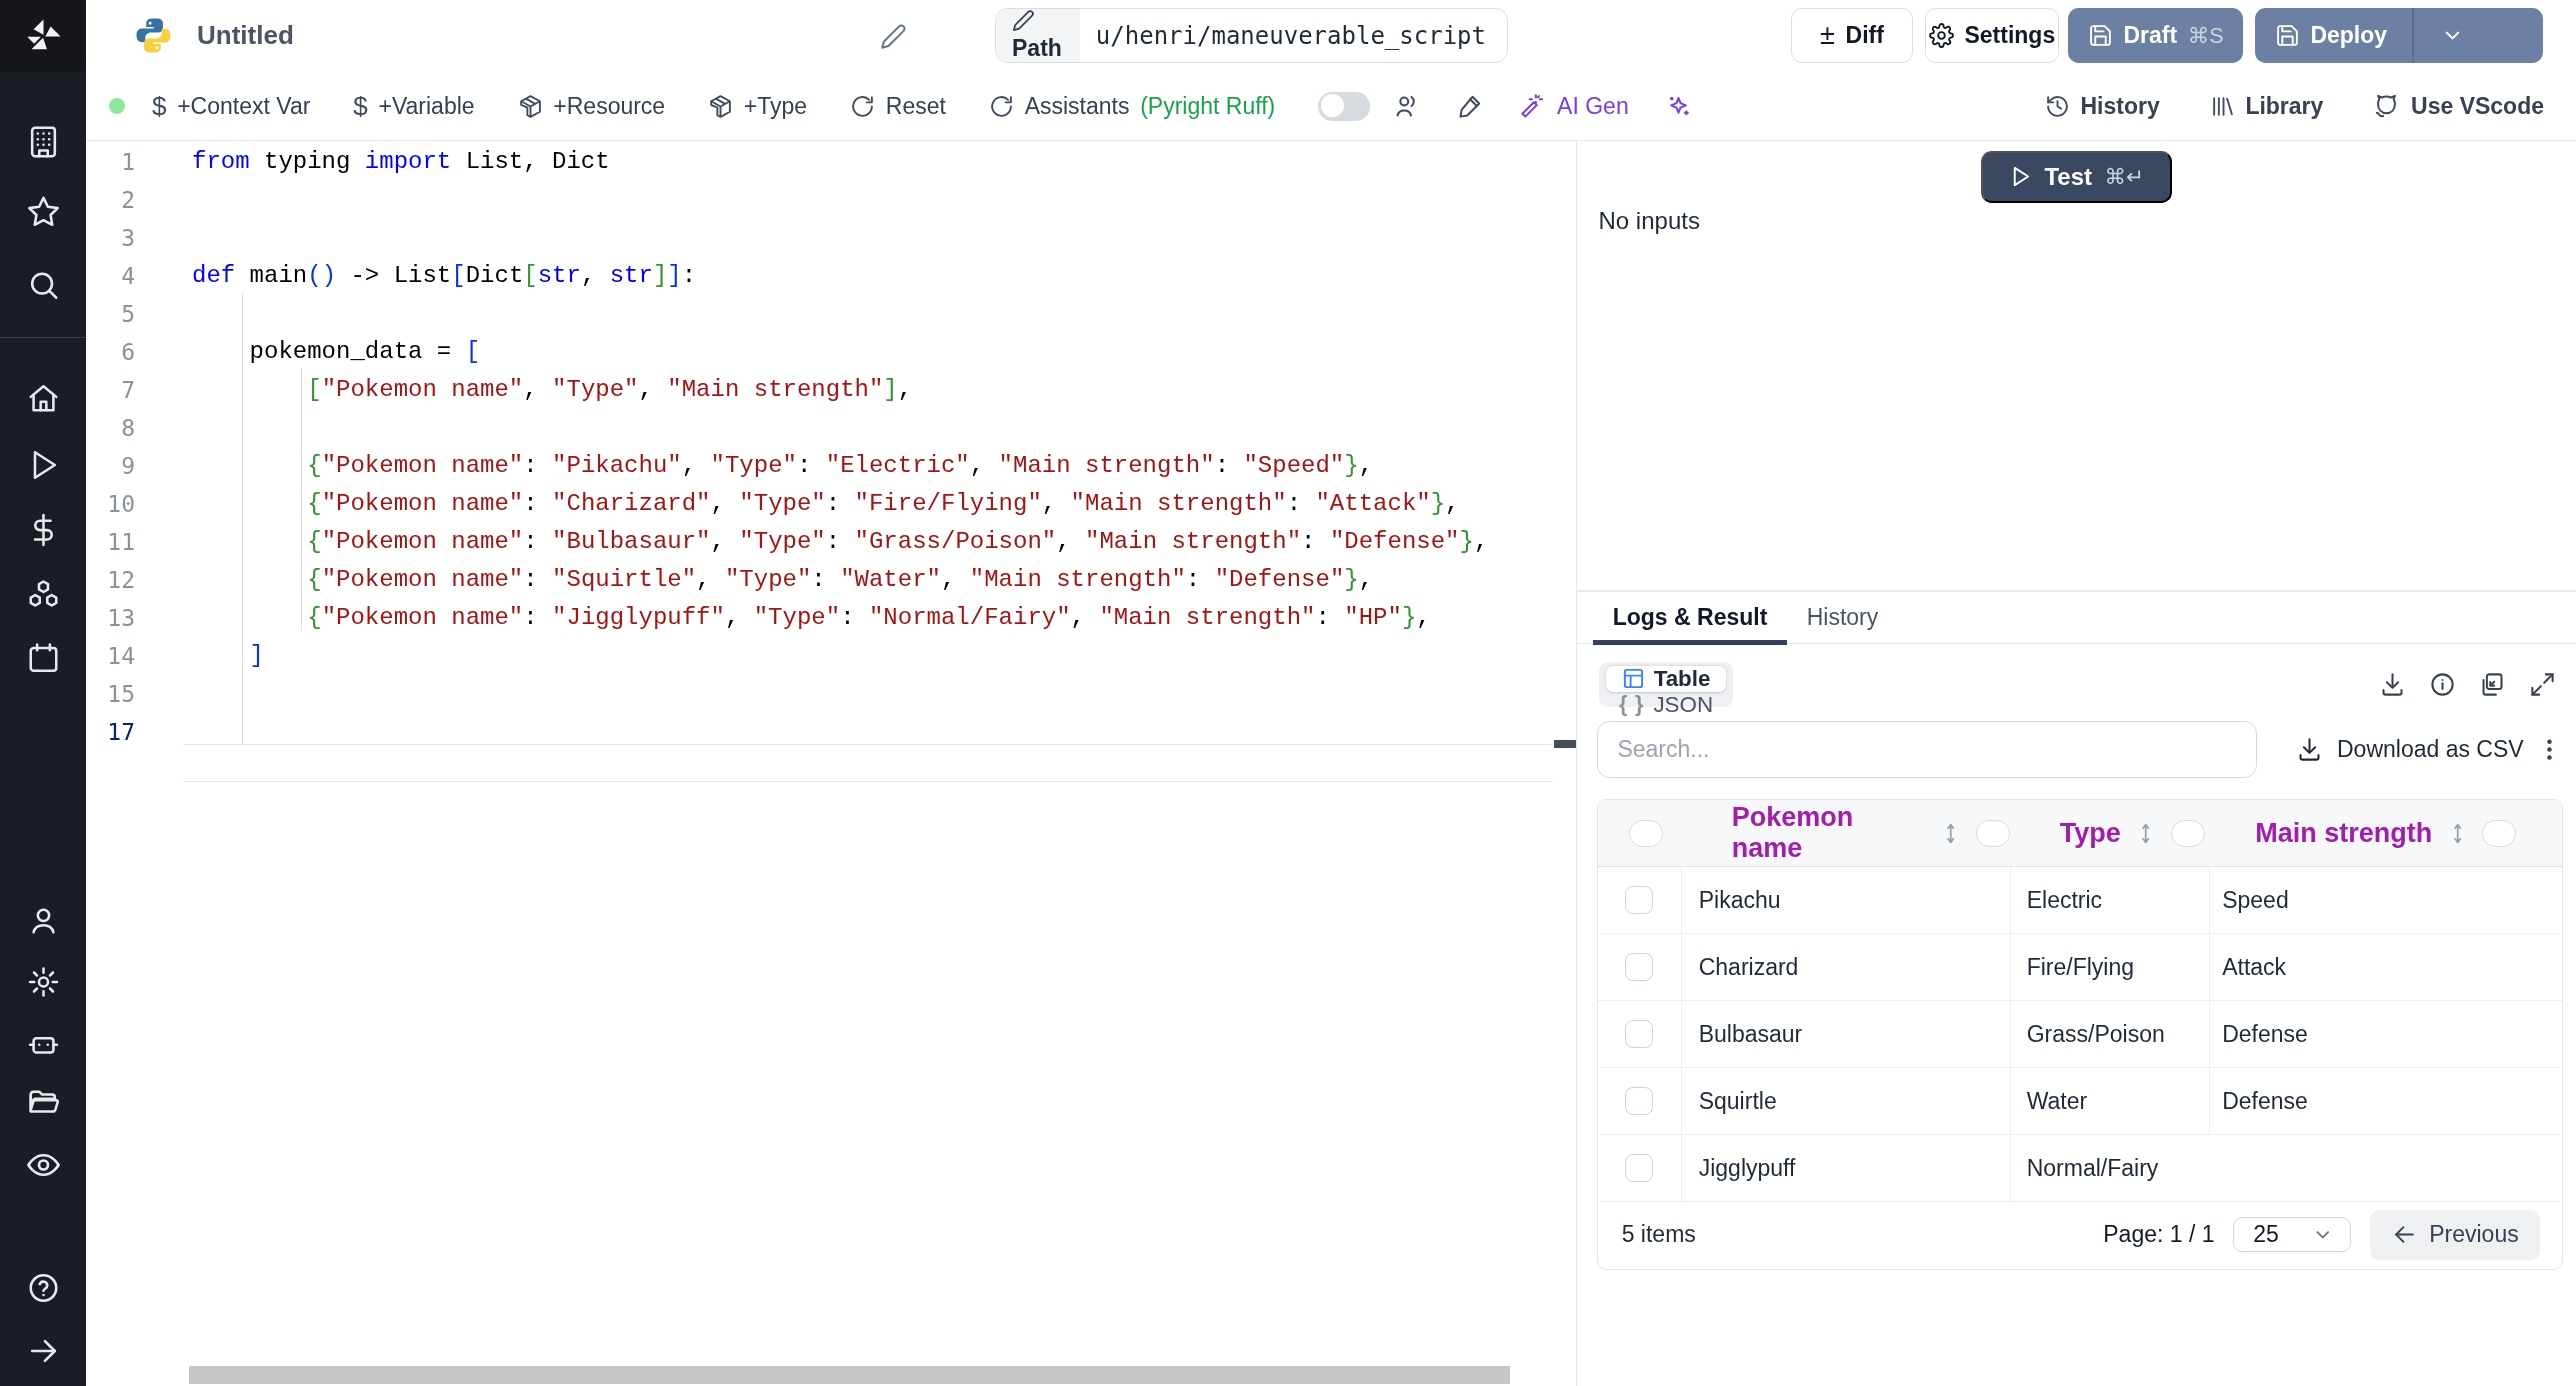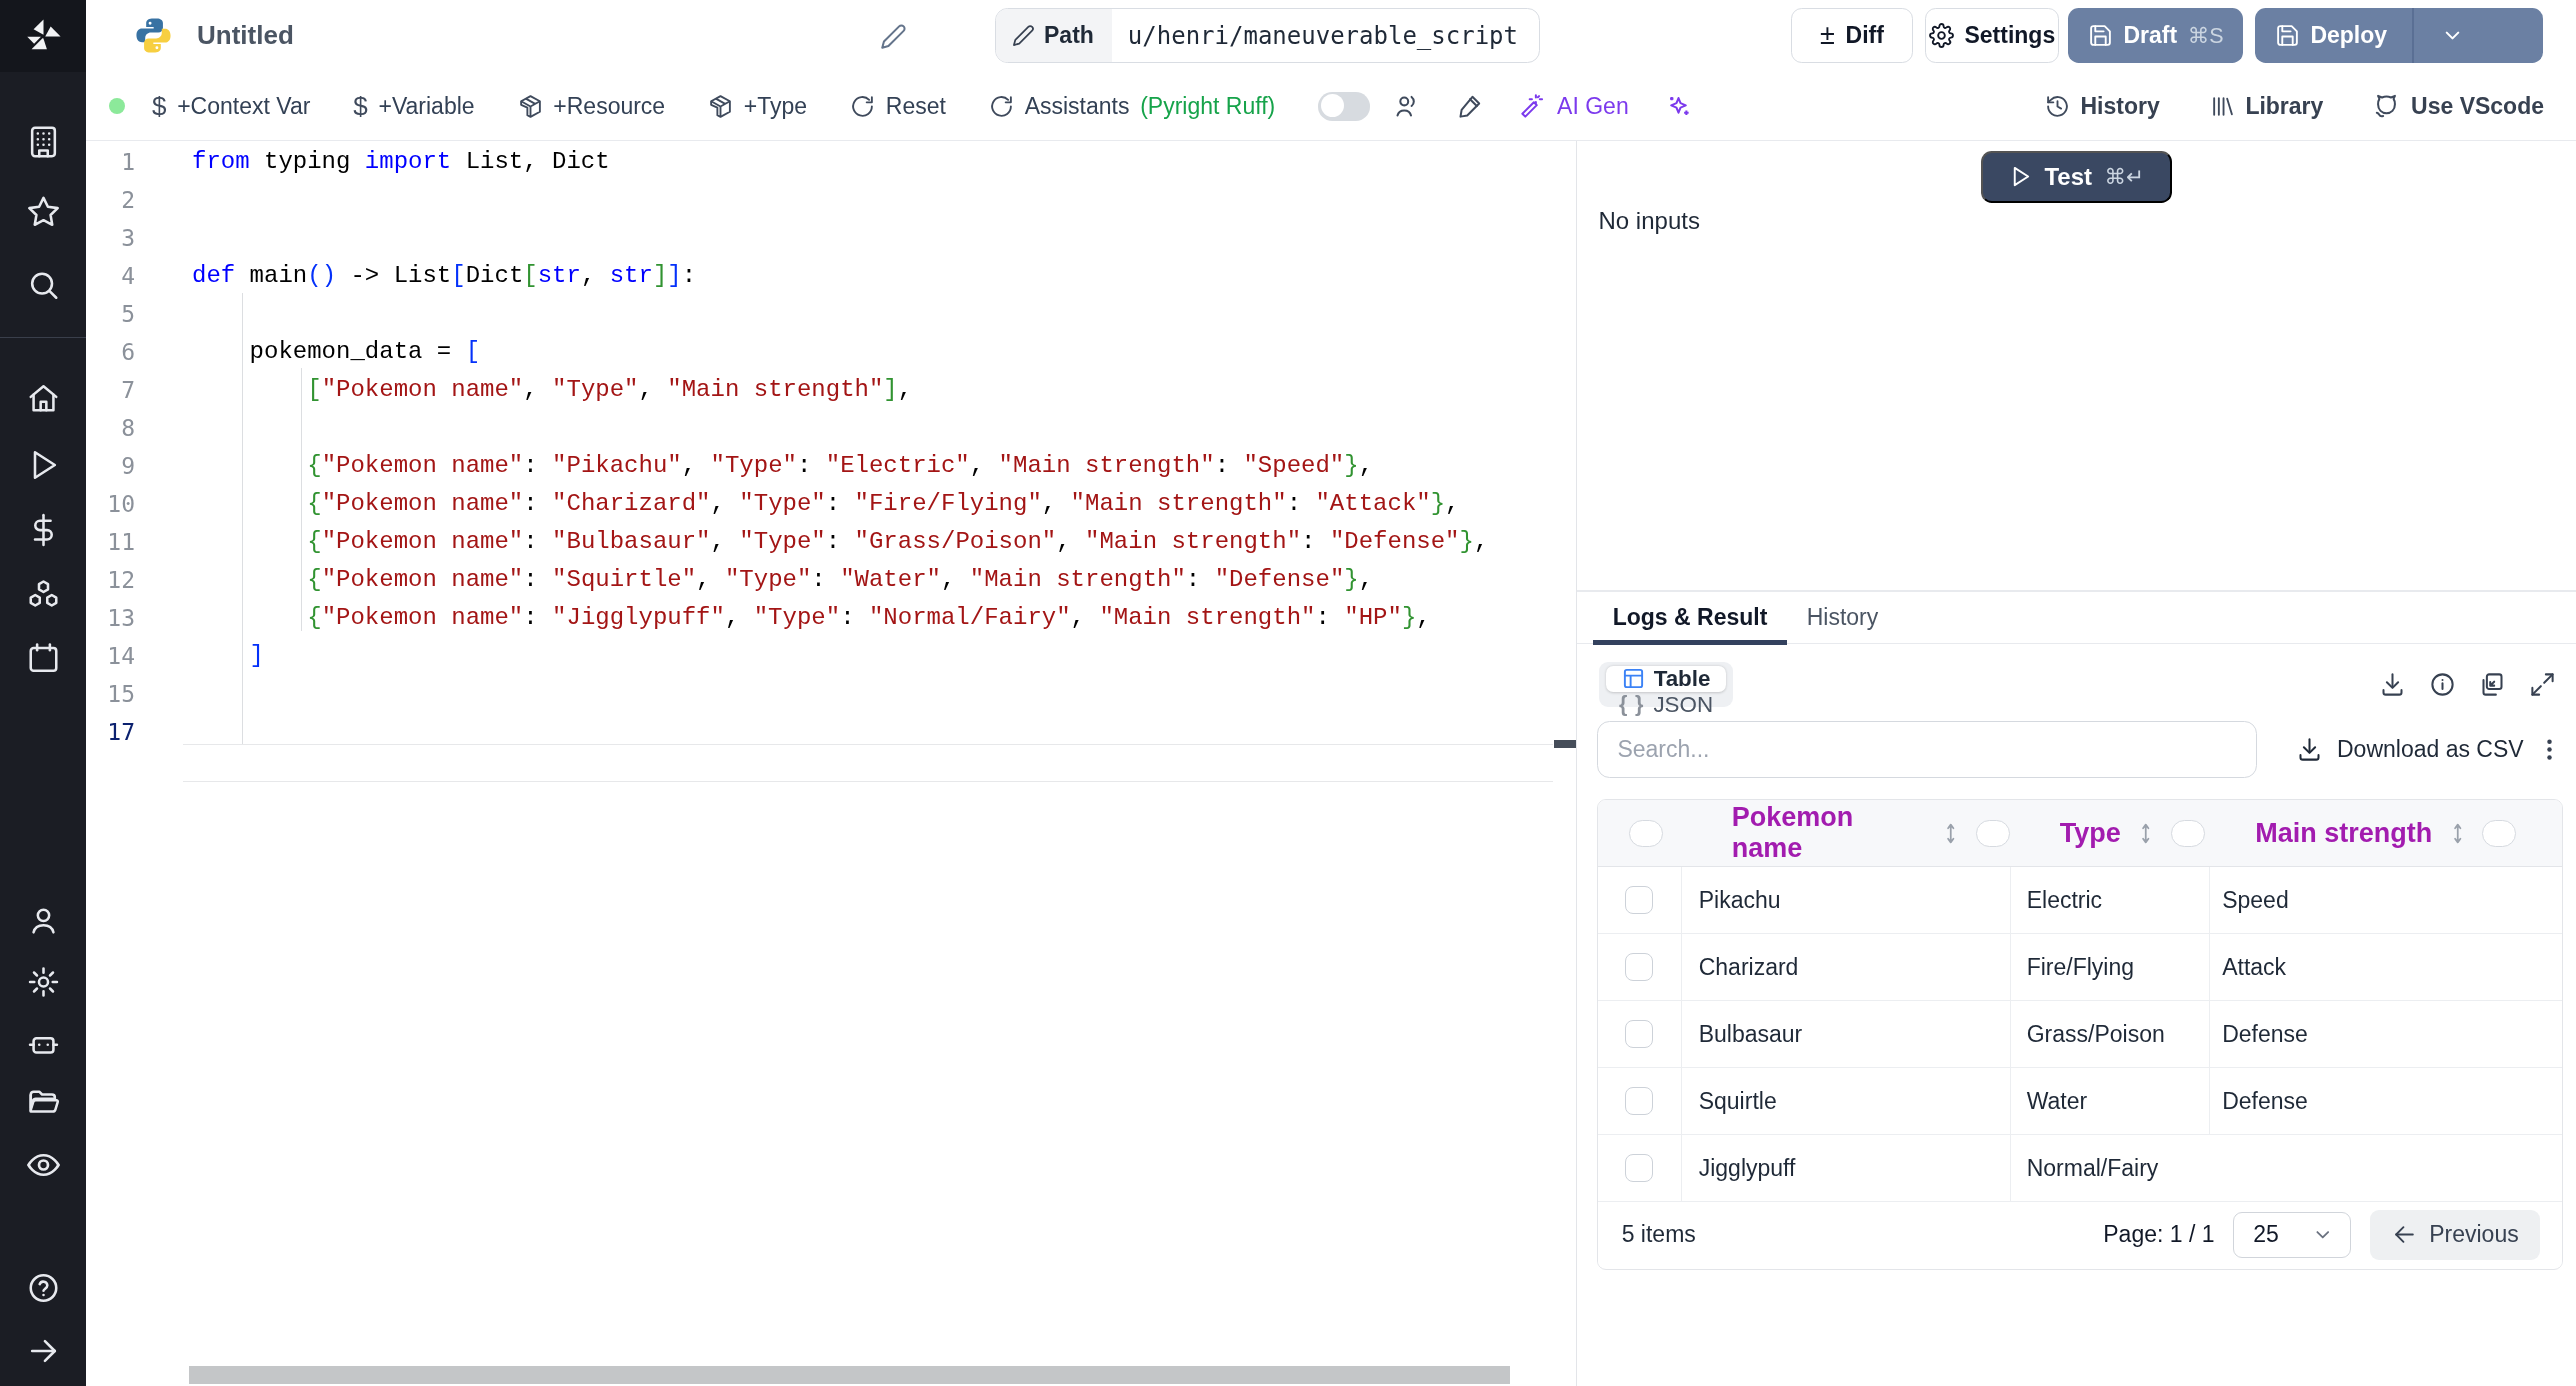--- a/index.html
+++ b/index.html
@@ -15,21 +15,21 @@
              display:flex; align-items:center; justify-content:center; color:#e7e9ee; cursor:pointer; }
   .sb-divider { position:absolute; left:0; width:86px; height:0.9px; background:#3a3f4b; }
 
   
   .topbar { position:absolute; left:86px; top:0; width:2490px; height:72px; background:#fff; }
   .py-icon { position:absolute; left:48px; top:16px; }
   .doc-title { position:absolute; left:111px; top:19.7px; font-size:26px; font-weight:600; color:#4b5563; }
   .title-pencil { position:absolute; left:794px; top:23px; color:#64748b; cursor:pointer; }
   .path-pill { position:absolute; left:909px; top:8px; height:55px; border:1.8px solid #d9dde3; border-radius:12.5px;
                display:flex; align-items:stretch; overflow:hidden; background:#fff; }
-  .path-left { display:flex; align-items:center; gap:9px; background:#f3f4f6; padding:0 18px 0 16px; color:#374151; }
+  .path-left { display:flex; align-items:flex-start; gap:3px; background:#f3f4f6; padding:0 18px 0 16px; color:#374151;flex-direction:column; }
   .path-label { font-size:23px; font-weight:700; color:#1f2937; }
   .path-value { display:flex; align-items:center; padding:0 21.5px 0 16px; font-family:"DejaVu Sans Mono", monospace;
                 font-size:24px; color:#1f2937; }
   .hdr-btn { position:absolute; top:8px; height:55px; border:1.8px solid #d9dde3; border-radius:10.7px; background:#fff;
              display:flex; align-items:center; justify-content:center; gap:10.7px; font-size:23px; font-weight:700;
              color:#111827; cursor:pointer; }
   .hdr-btn-solid { position:absolute; top:8px; height:55px; border:none; border-radius:10.7px; background:#6b80a3;
                    display:flex; align-items:center; gap:10.7px; font-size:23px; font-weight:700; color:#fff;
                    cursor:pointer; padding:0 19.7px; }
   .kbd-light { font-size:21.5px; font-weight:400; color:#cbd5e1; }
@@ -109,21 +109,21 @@
   .sort-ic { margin-left:14.3px; color:#9aa1ab; cursor:pointer; display:flex; }
   .pill-toggle { margin-left:14.3px; width:34px; height:27px; border:1.8px solid #d6dae0; border-radius:13.4px;
                  background:#fff; cursor:pointer; flex:none; }
   .rt-row { height:67px; display:flex; align-items:center; border-bottom:1.8px solid #eceef1; font-size:23px; color:#1f2937; }
   .rt-row .rt-col1, .rt-row .rt-col2, .rt-row .rt-col3 { align-self:stretch; border-left:1.8px solid #eceef1; }
   .rt-row .rt-col2, .rt-row .rt-col3 { }
   .cbx { width:28px; height:28px; border:1.8px solid #cdd2d9; border-radius:8px; background:#fff; cursor:pointer; flex:none; }
   .rt-footer { height:65px; display:flex; align-items:center; padding:0 21.5px 0 24px; background:#fff; }
   .items-count { font-size:23px; color:#1f2937; }
   .page-label { margin-left:auto; font-size:23px; color:#111827; }
-  .page-select { margin-left:18px; width:118px; height:46px; border:1.8px solid #d1d5db; border-radius:9px;
+  .page-select { margin-left:18px; width:118px; height:35px; border:1.8px solid #d1d5db; border-radius:9px;
                  display:flex; align-items:center; justify-content:space-between; padding:0 16px 0 19.7px;
                  font-size:23px; color:#111827; cursor:pointer; background:#fff; }
   .prev-btn { margin-left:19.7px; height:50px; border-radius:9px; background:#eef0f2; display:flex; align-items:center;
               gap:12.5px; padding:0 21.5px; font-size:23px; font-weight:500; color:#374151; cursor:pointer; }
 </style>
 </head>
 <body>
 
 <nav class="sidebar">
   <div class="sb-logo">

